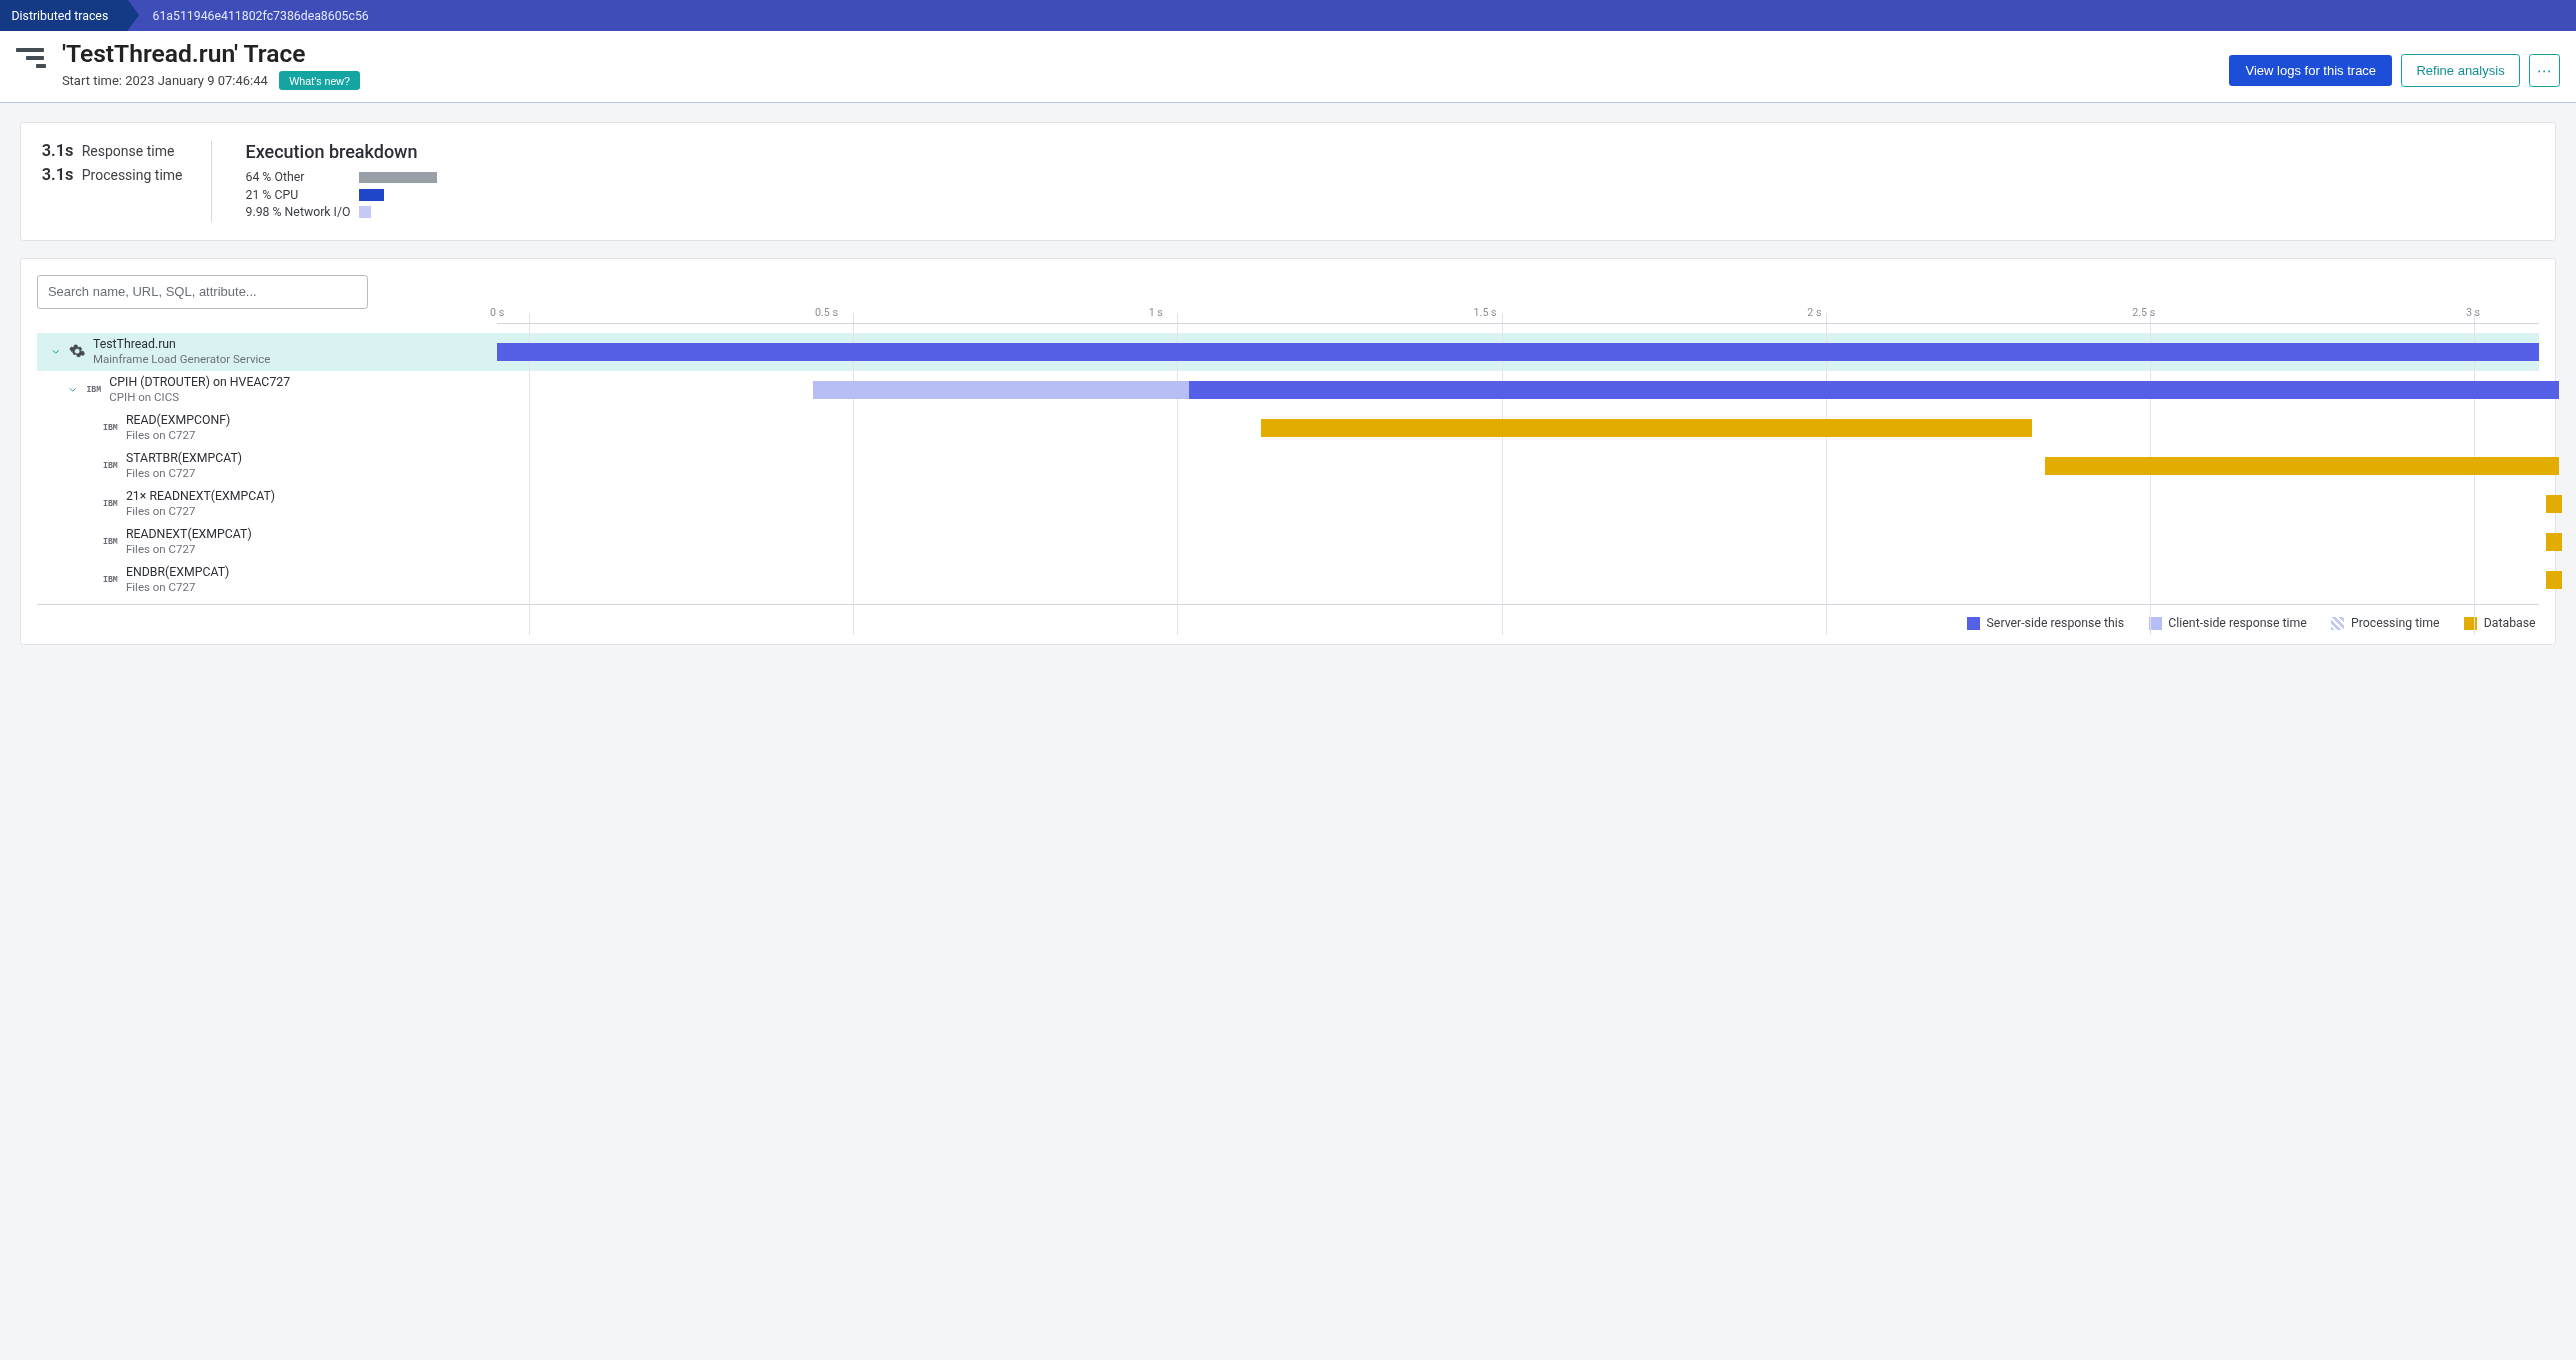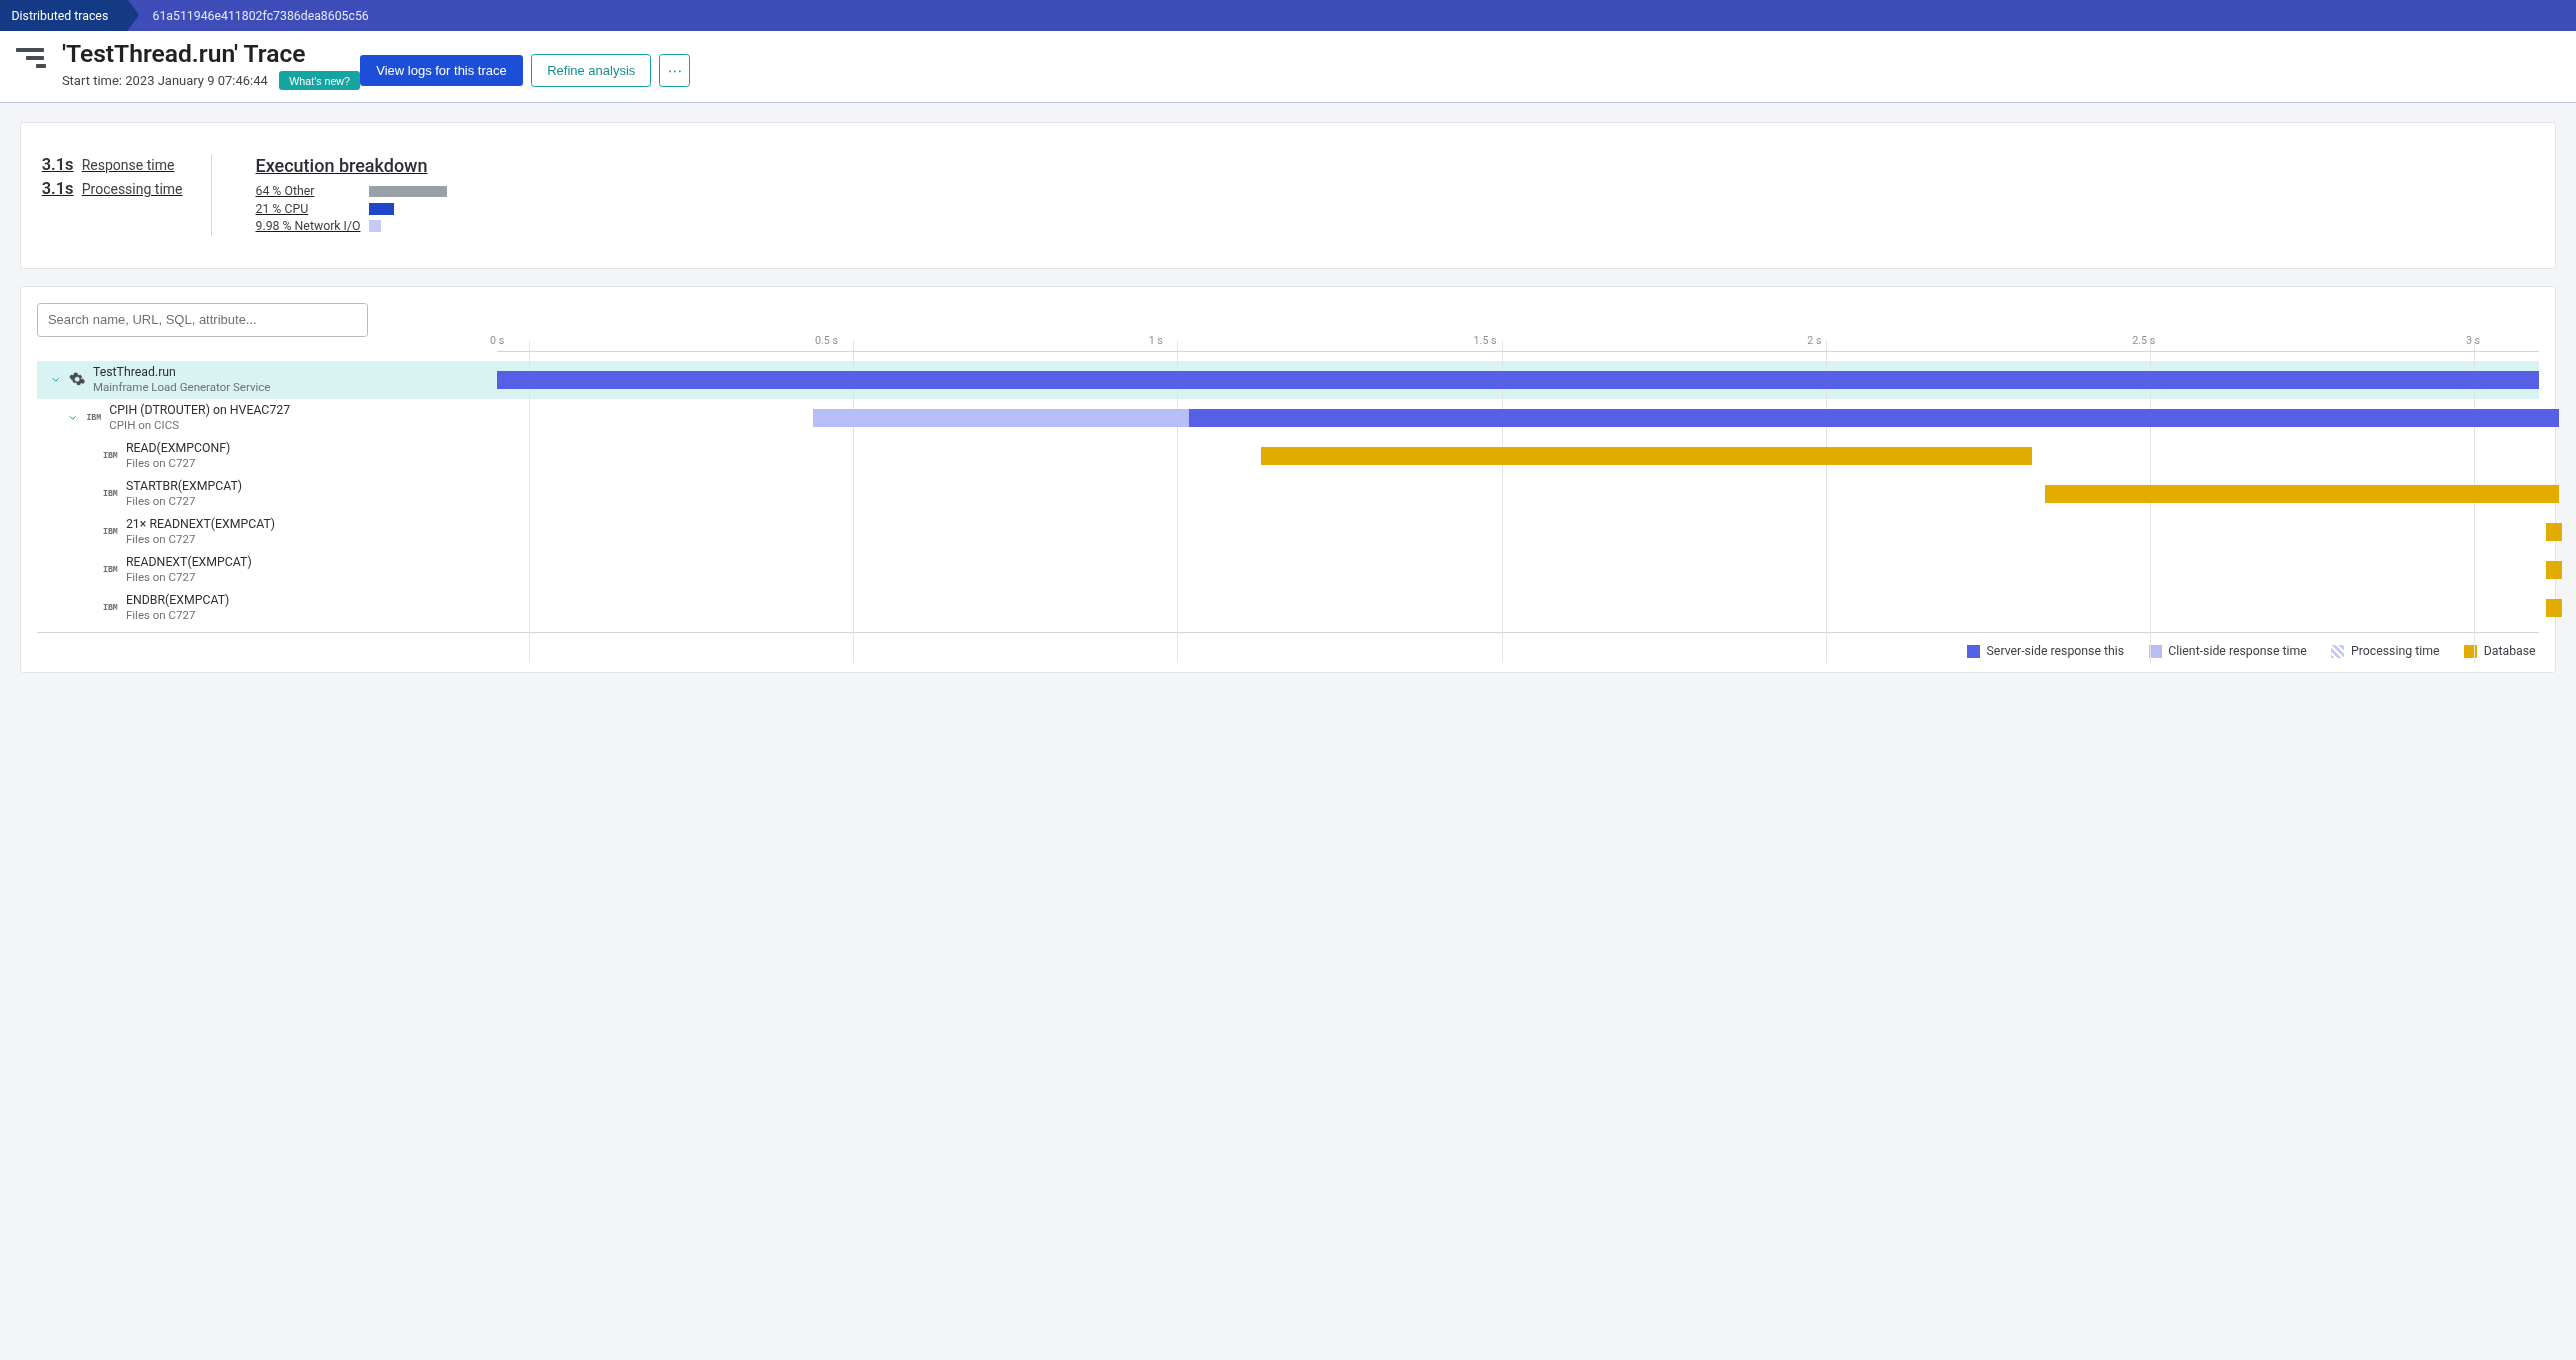--- a/index.html
+++ b/index.html
@@ -43,21 +43,21 @@
     padding-left: 24.6px;
     font-size: 12.3px;
     color: #e5e7ff;
   }
   
   .page-header {
     background: #fff;
     padding: 8.2px 16.4px 11.5px 16.4px;
     display: flex;
     align-items: flex-start;
-    justify-content: flex-start;
+    justify-content: space-between;
     border-bottom: 0.8px solid #c0c5f0;
   }
   .header-left { display: flex; align-items: flex-start; gap: 11.5px; }
   .trace-icon {
     margin-top: 4.9px;
     width: 34px; height: 28px;
     display:flex; flex-direction:column; gap:4.1px; justify-content:center;
   }
   .trace-icon .bar { height:4.1px; background:#454d54; border-radius:0.8px; }
   .trace-icon .b1{width:28px; margin-left:0;}
@@ -86,21 +86,21 @@
     width:31px; height:33px; border-radius:3.3px; cursor:pointer;
     display:flex; align-items:center; justify-content:center; font-size:14.8px;
   }
   
   .content { padding:19.7px 19.7px 0 19.7px; }
   .panel {
     background:#fff; border:0.8px solid #e1e3e8; border-radius:3.3px;
     margin-bottom:16.4px;
   }
   
-  .summary { display:flex; padding:32px 21px; gap:44px;text-decoration:underline; }
+  .summary { display:flex; padding:18px 21px; gap:34px; }
   .summary-metrics {
     display:flex; flex-direction:column; gap:4.9px;
     padding-right:28px; border-right:0.8px solid #d5d7de;
   }
   .metric-row { display:flex; align-items:baseline; gap:8.2px; }
   .metric-val { font-size:16.4px; font-weight:600; color:#2c2f36; }
   .metric-lbl { font-size:14px; color:#3e4146; }
   .breakdown { flex:0 0 auto; }
   .breakdown h2 { font-size:18px; font-weight:500; color:#2a2d33; margin-bottom:8.2px; }
   .bd-row { display:flex; align-items:center; gap:0; margin-bottom:3.3px; font-size:12.3px; color:#3b3e44;}

